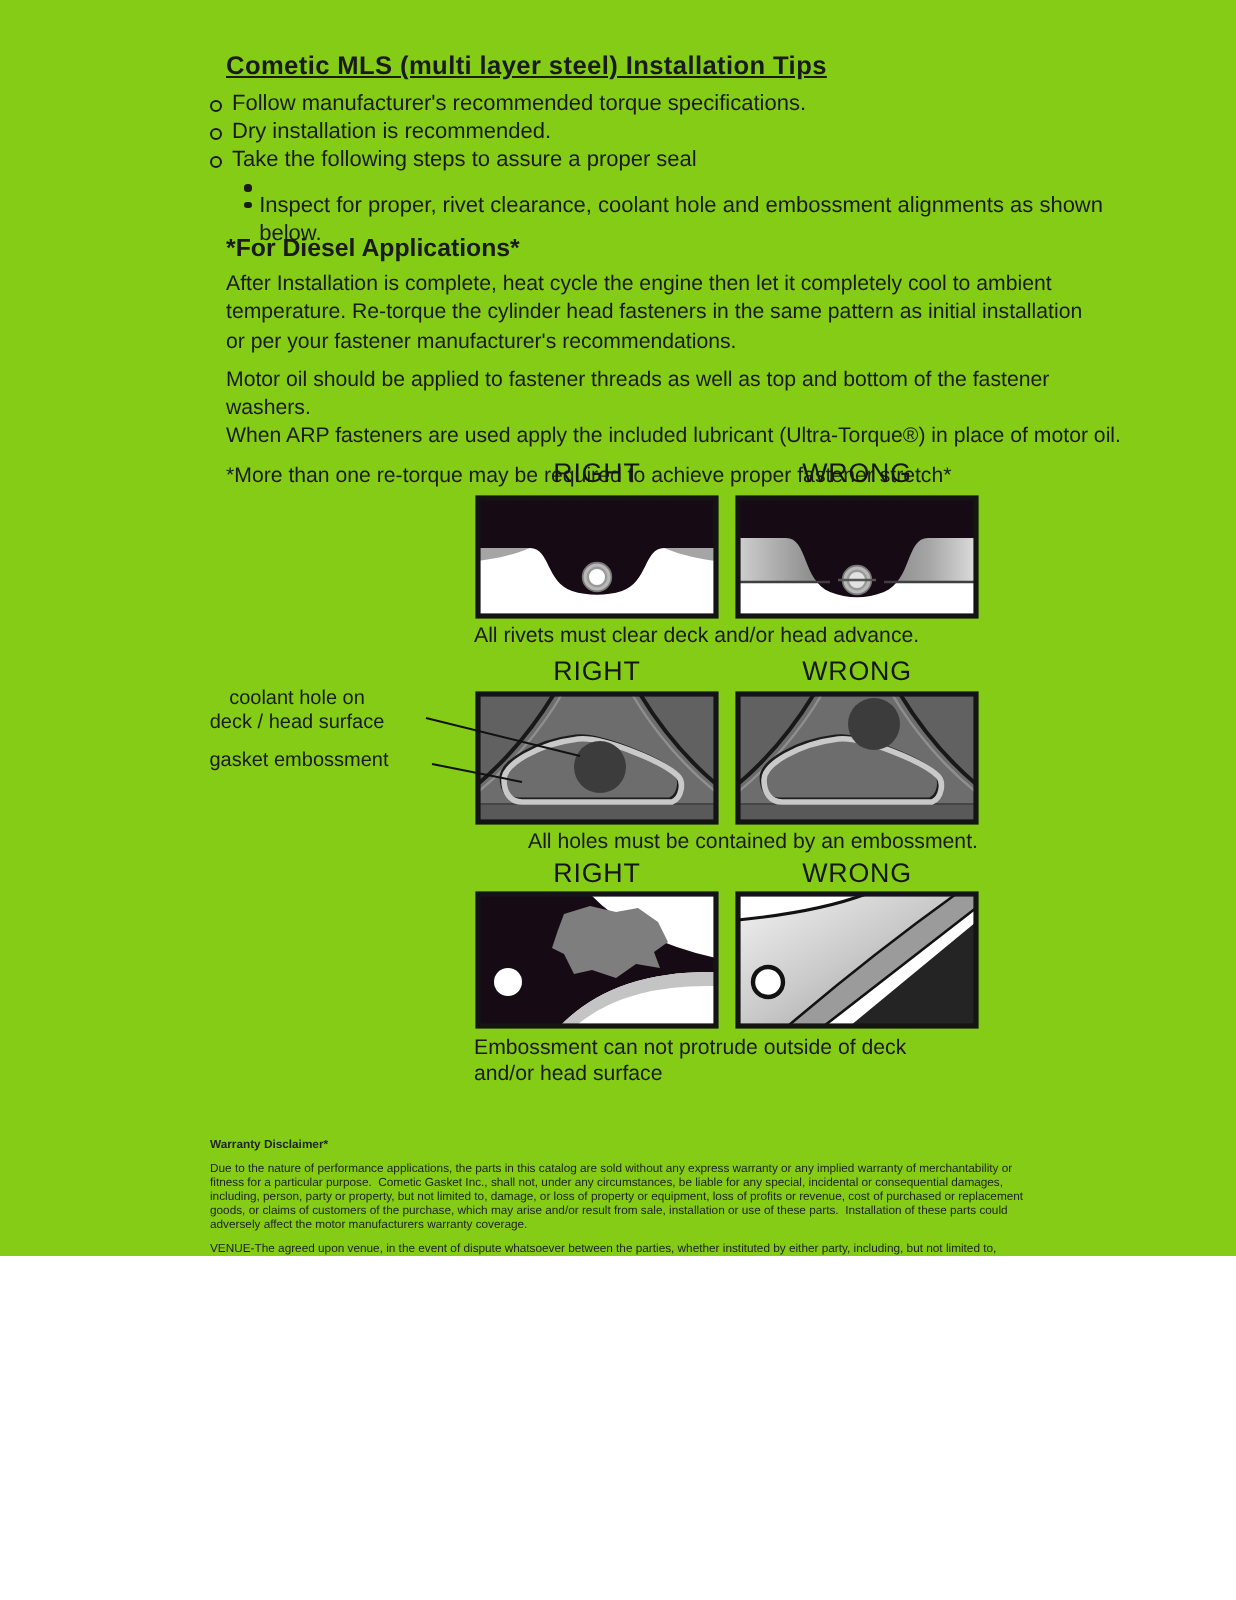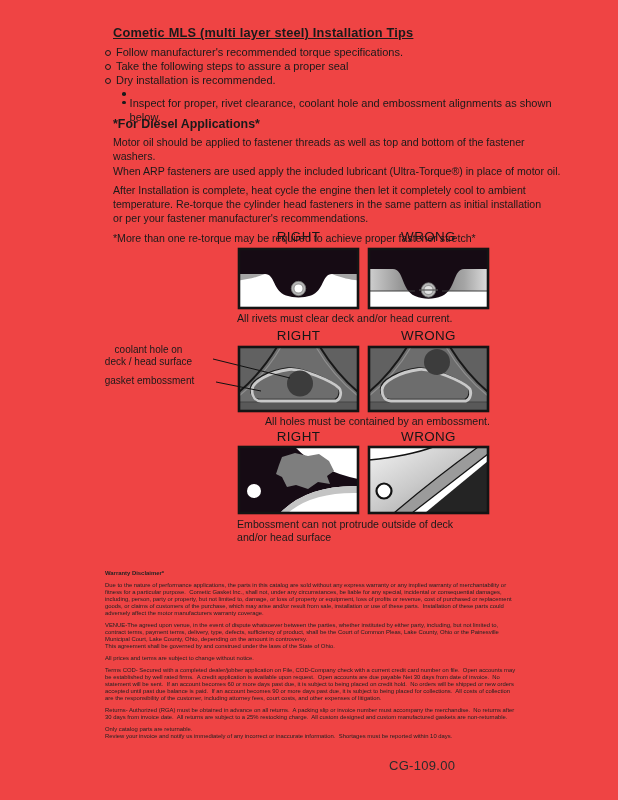--- a/index.html
+++ b/index.html
@@ -1,16 +1,16 @@
 <!DOCTYPE html>
 <html style="--text-dark: #1a1a1a; --diagram-black: #160b14; --deck-gray: #a5a5a5; --gasket-gray: #6d6d6d; --bore-gray: #616161; --emboss-light: #c9c9c9; --emboss-mid: #9b9b9b; --hole-dark: #3c3c3c; --strip-gray: #595959; --patch-gray: #7e7e7e;"><head>
 <meta charset="utf-8">
 <style>
   html,body{margin:0;padding:0;background:#ffffff;}
-  .page{position:relative;width:618px;height:800px;background:#ef4444;overflow:hidden;
+  .page{position:relative;width:618px;height:628px;background:#84cc16;overflow:hidden;
         font-family:"Liberation Sans",sans-serif;color:var(--text-dark,#1a1a1a);}
 
   
   .intro{position:absolute;left:105px;top:26px;width:465px;}
   .title{margin-left:8px;font-size:12.8px;font-weight:bold;text-decoration:underline;letter-spacing:.2px;line-height:14px;}
   .bullets{margin-top:5px;font-size:11px;line-height:14px;}
   .b-row{display:flex;align-items:flex-start;}
   .ring{flex:none;width:4px;height:4px;border:1px solid #1a1a1a;border-radius:50%;margin:4.5px 5px 0 0;}
   .sub{padding-left:17px;}
   .dot{flex:none;width:3.6px;height:3.6px;background:#1a1a1a;border-radius:50%;margin:5px 4px 0 0;}
@@ -54,43 +54,43 @@
 
   <div class="intro">
     <div class="title">Cometic MLS (multi layer steel) Installation Tips</div>
     <div class="bullets">
       <div class="b-row">
         <span class="ring"></span>
         <span>Follow manufacturer's recommended torque specifications.</span>
       </div>
       <div class="b-row">
         <span class="ring"></span>
-        <span>Take the following steps to assure a proper seal</span>
+        <span>Dry installation is recommended.</span>
       </div>
       <div class="b-row">
         <span class="ring"></span>
-        <span>Dry installation is recommended.</span>
+        <span>Take the following steps to assure a proper seal</span>
       </div>
       <div class="b-row sub">
         <span class="dot"></span>
       </div>
       <div class="b-row sub">
         <span class="dot"></span>
         <span>Inspect for proper, rivet clearance, coolant hole and embossment alignments as shown below.</span>
       </div>
     </div>
   </div>
 
   <div class="diesel">
     <div class="d-head">*For Diesel Applications*</div>
-    <div class="d-para">Motor oil should be applied to fastener threads as well as top and bottom of the fastener washers.
-When ARP fasteners are used apply the included lubricant (Ultra-Torque®) in place of motor oil.</div>
     <div class="d-para">After Installation is complete, heat cycle the engine then let it completely cool to ambient
 temperature. Re-torque the cylinder head fasteners in the same pattern as initial installation
 or per your fastener manufacturer's recommendations.</div>
+    <div class="d-para">Motor oil should be applied to fastener threads as well as top and bottom of the fastener washers.
+When ARP fasteners are used apply the included lubricant (Ultra-Torque®) in place of motor oil.</div>
     <div class="d-para">*More than one re-torque may be required to achieve proper fastener stretch*</div>
   </div>
 
   <div class="drow" style="top:228px;height:100px;">
     <div class="lab" style="left:237px;top:1px;">RIGHT</div>
     <div class="lab" style="left:367px;top:1px;">WRONG</div>
 
     <div class="dbox" style="left:237px;top:19px;">
       <svg width="123" height="63" viewBox="0 0 123 63">
         <rect x="2" y="2" width="119" height="59" fill="#ffffff"></rect>
@@ -118,21 +118,21 @@
         <rect x="2" y="22" width="119" height="22" fill="url(#r1g)"></rect>
         <path class="f-black" d="M2,2 H121 V22 H97 C86,22 89,43 75,49 C66,52.5 57,52.5 48,49 C34,43 37,22 26,22 H2 Z"></path>
         <path d="M2,44 H48 M75,44 H121" stroke="#3f3f3f" stroke-width="1.2"></path>
         <circle cx="61.5" cy="43" r="7.2" fill="#b8b8b8" stroke="#777" stroke-width="0.8"></circle>
         <circle cx="61.5" cy="43" r="4.6" fill="#e2e2e2" stroke="#999" stroke-width="1.2"></circle>
         <path d="M52,43 H71" stroke="#555" stroke-width="1.2"></path>
         <rect x="2" y="2" width="119" height="59" fill="none" stroke="#141414" stroke-width="2.6"></rect>
       </svg>
     </div>
 
-    <div class="cap" style="left:237px;top:84px;">All rivets must clear deck and/or head current.</div>
+    <div class="cap" style="left:237px;top:84px;">All rivets must clear deck and/or head advance.</div>
   </div>
 
   <div class="drow" style="top:328px;height:98px;">
     <div class="lab" style="left:237px;top:0;">RIGHT</div>
     <div class="lab" style="left:367px;top:0;">WRONG</div>
 
     <div class="callout" style="left:85px;top:16px;width:127px;">coolant hole on
 deck / head surface</div>
     <div class="callout" style="left:85px;top:47px;width:129px;">gasket embossment</div>
 
@@ -170,21 +170,21 @@
         <circle class="f-hole" cx="70" cy="17" r="13"></circle>
         <rect x="2" y="2" width="119" height="64" fill="none" stroke="#141414" stroke-width="2.6"></rect>
       </svg>
     </div>
 
     <svg class="leader" width="618" height="98">
       <path d="M213,31 L290,50" stroke="#111" stroke-width="1" fill="none"></path>
       <path d="M216,54 L261,63" stroke="#111" stroke-width="1" fill="none"></path>
     </svg>
 
-    <div class="cap" style="left:237px;top:87px;width:253px;text-align:right;">All holes must be contained by an embossment.</div>
+    <div class="cap" style="left:250px;top:87px;width:253px;text-align:center;">All holes must be contained by an embossment.</div>
   </div>
 
   <div class="drow" style="top:429px;height:112px;">
     <div class="lab" style="left:237px;top:0;">RIGHT</div>
     <div class="lab" style="left:367px;top:0;">WRONG</div>
 
     <div class="dbox" style="left:237px;top:16px;">
       <svg width="123" height="70" viewBox="0 0 123 70">
         <rect x="2" y="2" width="119" height="66" fill="#ffffff"></rect>
         <path class="f-black" d="M2,2 H58 Q80,25 121,34 L121,41 Q70,40 43,68 L2,68 Z"></path>

